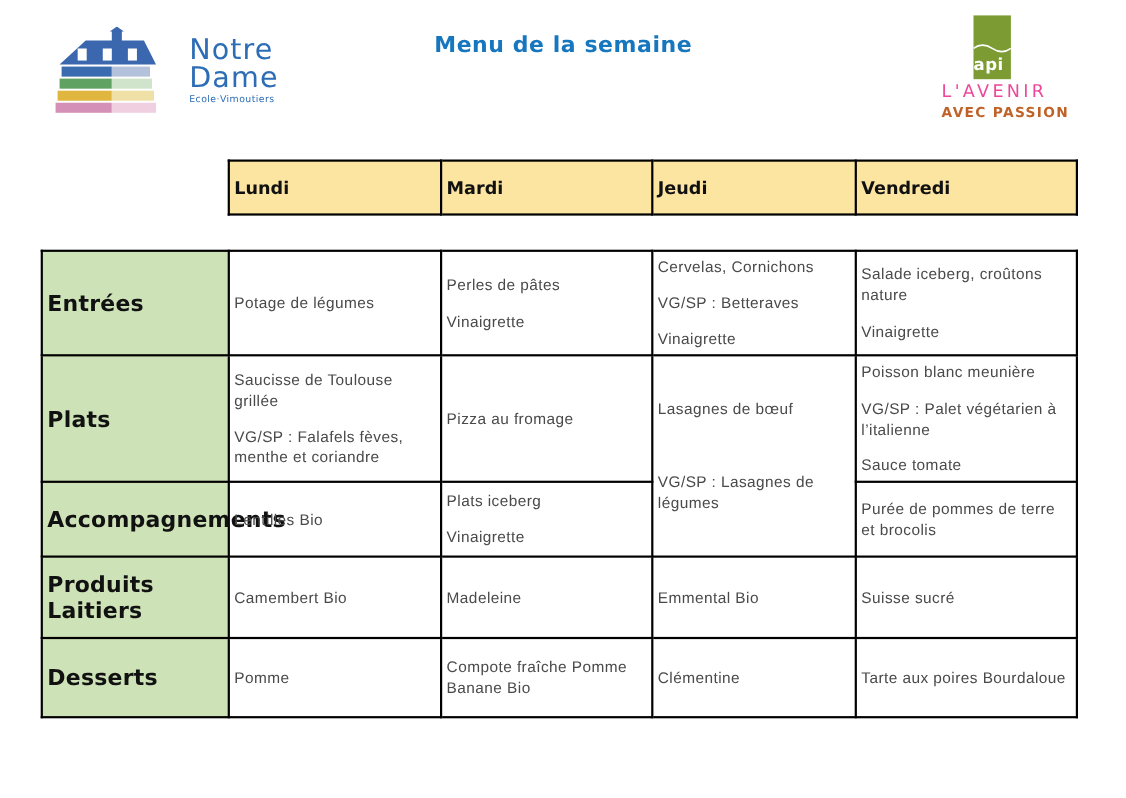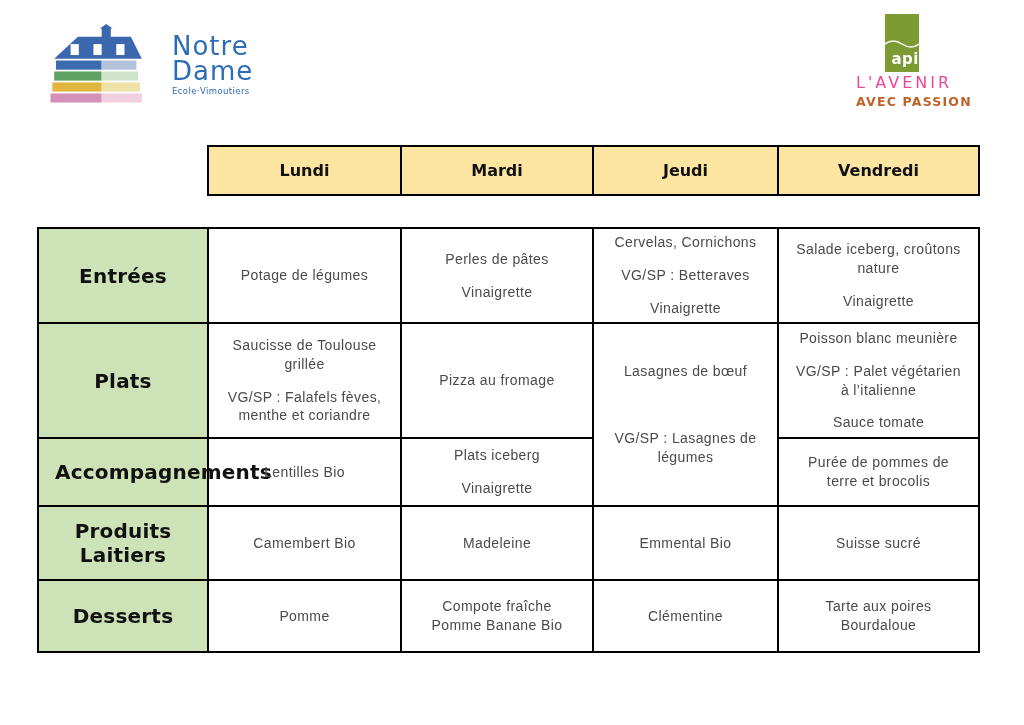--- a/index.html
+++ b/index.html
@@ -15,31 +15,31 @@
   .school-name .nm { font-size:26px; font-weight:400; letter-spacing:1px; }
   .school-name .sub { font-size:8.5px; margin-top:4px; letter-spacing:0.4px; }
 
   .main-title { position:absolute; left:0; top:28px; width:1024px; text-align:center; color:#1777be; }
   .main-title .t1 { font-size:20px; font-weight:bold; letter-spacing:0.5px; }
   .main-title .t2 { font-size:22px; font-weight:bold; letter-spacing:0.5px; margin-top:13px; }
 
   .api-logo { position:absolute; left:856px; top:14px; width:160px; }
   .api-badge {
     width:34px; height:58px; background:#7c9c33; margin-left:29px;
-    position:relative; display:flex; align-items:flex-end; justify-content:flex-end;
+    position:relative; display:flex; align-items:flex-end; justify-content:flex-start;
   }
   .api-badge .api-word { color:#ffffff; font-size:15px; font-weight:bold; margin-bottom:4px; letter-spacing:0.5px; }
   .api-badge svg { position:absolute; top:24px; left:0; }
   .api-l1 { margin-top:8px; color:#c06227; font-size:16px; font-weight:bold; letter-spacing:1.5px; display:flex; align-items:center; gap:4px; }
   .api-l2 { color:#ec4899; font-size:16px; letter-spacing:3px; margin-top:1px; }
   .api-l3 { color:#c06227; font-size:12.5px; font-weight:bold; letter-spacing:1.2px; margin-top:2px; }
 
   
   table { border-collapse:collapse; table-layout:fixed; }
-  td { border:2px solid #000000; text-align:center; vertical-align:middle; padding:2px 16px; }
+  td { border:2px solid #000000; text-align:left; vertical-align:middle; padding:2px 4px; }
 
   .days-table { position:absolute; left:207px; top:145px; width:771px; }
   .days-table td { height:43px; background:#fce4a1; font-weight:bold; font-size:16px; color:#111; }
 
   .menu-table { position:absolute; left:37px; top:227px; width:941px; }
   .col-label { width:170px; } .col-lun { width:193px; } .col-mar { width:192px; }
   .col-jeu { width:185px; } .col-ven { width:201px; }
 
   .r-entrees  td { height:89px; }
   .r-plats    td { height:109px; }
@@ -82,20 +82,21 @@
     </svg>
   </span>
   <div class="school-name">
     <div class="nm">Notre</div>
     <div class="nm">Dame</div>
     <div class="sub">Ecole·Vimoutiers</div>
   </div>
 </div>
 
 <div class="main-title">
+  <div class="t1">Menu de la semaine</div>
 </div>
 
 <div class="api-logo">
   <div class="api-badge">
     <svg width="34" height="12" viewBox="0 0 34 12">
       <path d="M0,6 Q8,0 17,6 T34,6" stroke="#ffffff" stroke-width="1.5" fill="none"></path>
     </svg>
     <span class="api-word">api</span>
   </div>
   <div class="api-l2">L'AVENIR</div>

